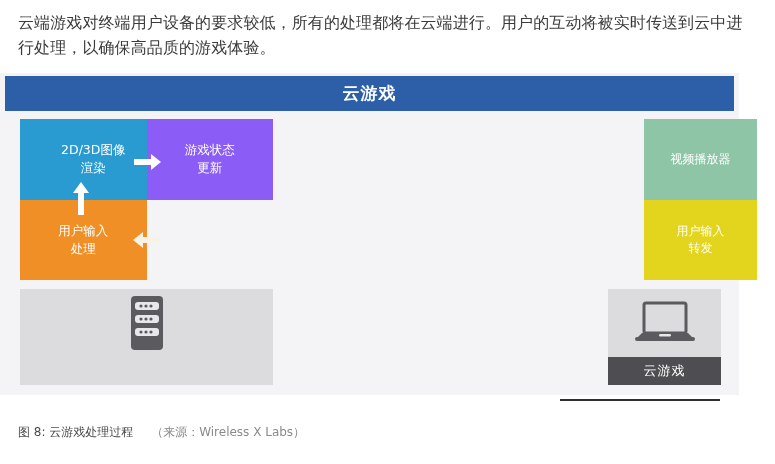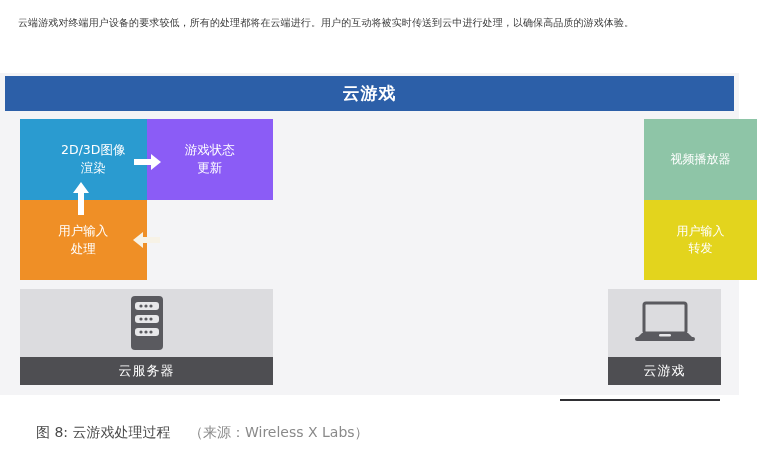--- a/index.html
+++ b/index.html
@@ -14,21 +14,21 @@
     overflow: hidden;
     position: relative;
   }
 
   
   .intro {
     position: absolute;
     left: 18px;
     top: 10px;
     width: 739px;
-    font-size: 10px;
+    font-size: 16px;
     line-height: 25px;
     color: #3b3b3b;
     letter-spacing: 0.1px;
   }
 
   
   .figure {
     position: absolute;
     left: 0;
     top: 73px;
@@ -237,23 +237,22 @@
     align-items: center;
     justify-content: center;
     letter-spacing: 1px;
   }
 
   
   .caption {
     position: absolute;
     left: 18px;
     top: 424px;
-    font-size: 14px;
+    font-size: 12px;
     color: #4a4a4a;
-    margin-left: 18px;
   }
   .caption .src {
     color: #8a8a8a;
     margin-left: 14px;
   }
 
   .edge-line {
     position: absolute;
     left: 560px;
     top: 399px;
@@ -319,21 +318,20 @@
           <circle cx="16" cy="11" r="1.6" fill="#5a5a5f"></circle>
           <circle cx="21" cy="11" r="1.6" fill="#5a5a5f"></circle>
           <circle cx="11" cy="24" r="1.6" fill="#5a5a5f"></circle>
           <circle cx="16" cy="24" r="1.6" fill="#5a5a5f"></circle>
           <circle cx="21" cy="24" r="1.6" fill="#5a5a5f"></circle>
           <circle cx="11" cy="37" r="1.6" fill="#5a5a5f"></circle>
           <circle cx="16" cy="37" r="1.6" fill="#5a5a5f"></circle>
           <circle cx="21" cy="37" r="1.6" fill="#5a5a5f"></circle>
         </svg>
       </div>
-      <div class="card-label">云服务器</div>
     </div>
 
 
     <div class="right-stack">
       <div class="r-box r-green">视频播放器</div>
       <div class="r-box r-yellow">
         <div>
           <div>用户输入</div>
           <div>转发</div>
         </div>

